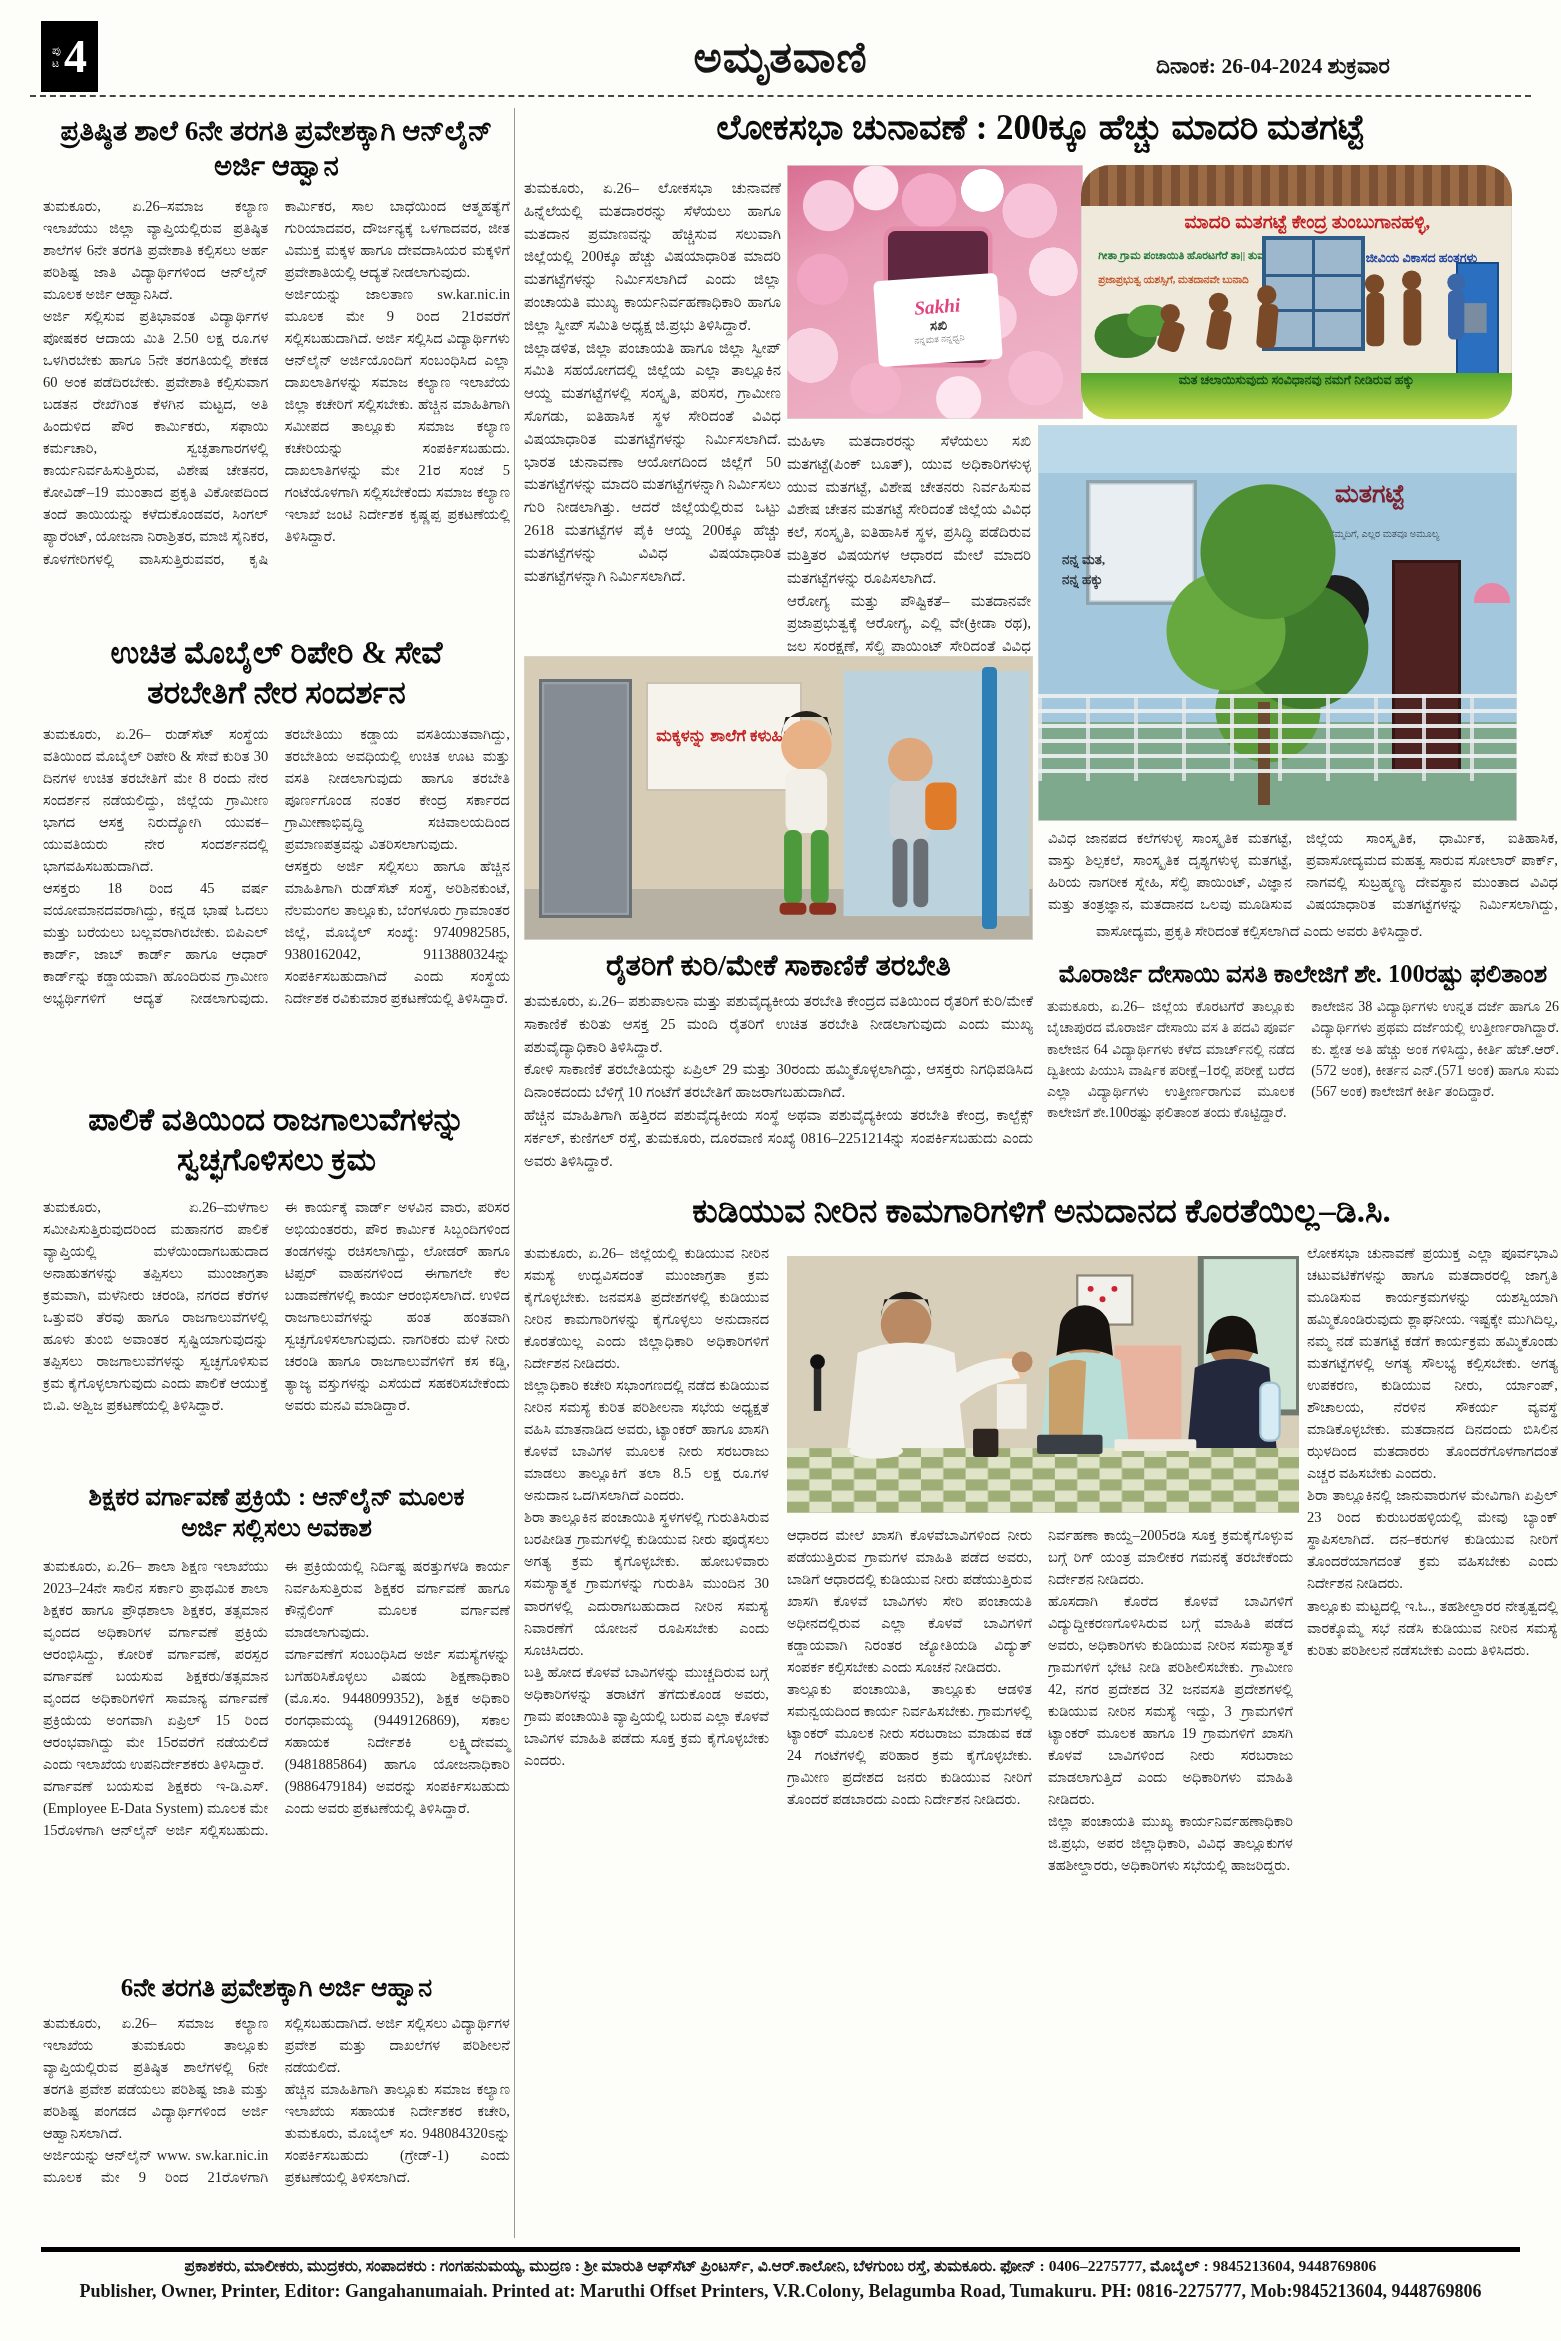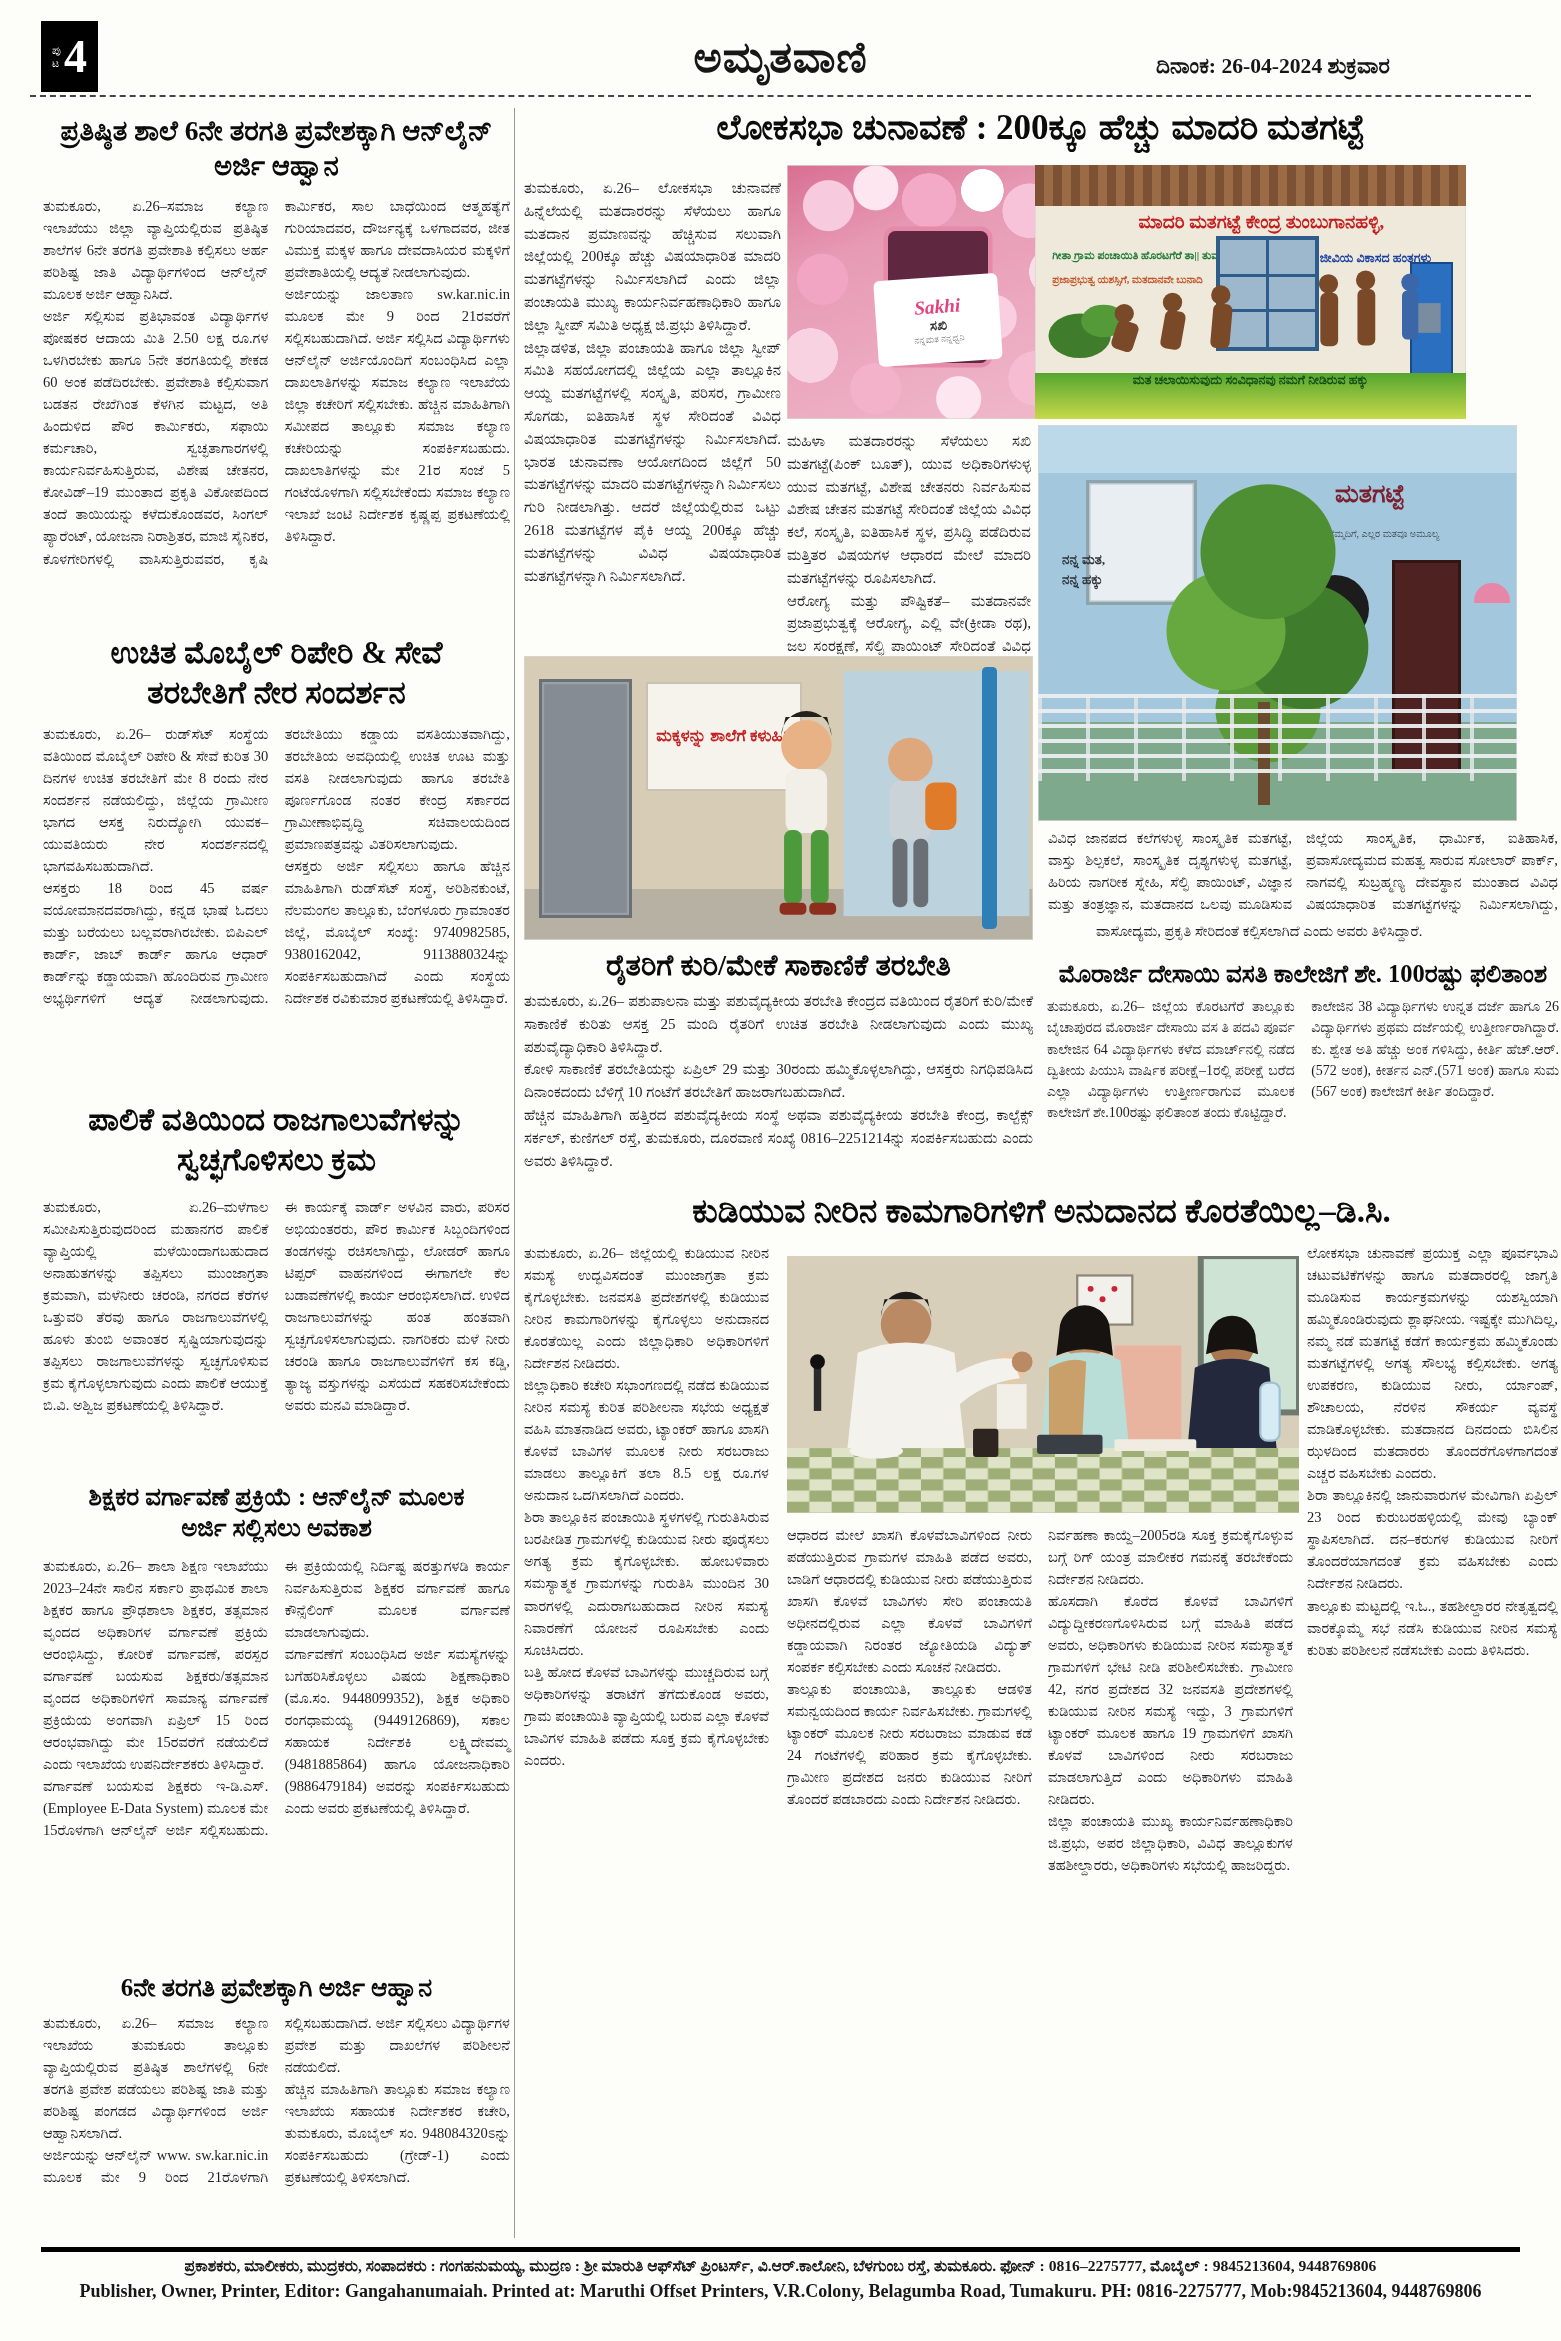--- a/index.html
+++ b/index.html
@@ -88,21 +88,21 @@
                linear-gradient(160deg,#d96f93 0%,#e79ab4 30%,#f0b9cc 100%);">
     <div class="abs" style="left:34%;top:26%;width:34%;height:52%;background:#5f2740;border-radius:7.4px;box-shadow:0 0 0 4.5px #e58aa9;"></div>
     <div class="abs" style="left:30%;top:44%;width:42%;height:34%;background:#fff;border-radius:6px;transform:rotate(-4deg);
                 display:flex;flex-direction:column;align-items:center;justify-content:center;">
       <span class="ptxt" style="position:static;color:#e0447e;font-size:19.3px;font-style:italic;">Sakhi</span>
       <span style="color:#333;font-size:13.4px;font-weight:bold;">ಸಖಿ</span>
       <span style="color:#777;font-size:9px;">ನನ್ನಮತ ನನ್ನಧ್ವನಿ</span>
     </div>
   </div>
 
-  <div class="abs photo" style="left:1035px;top:165px;width:431px;height:254px;background:linear-gradient(180deg,#efe9dc 0 74%,#efe9dc 74%);">
+  <div class="abs photo" style="left:1081px;top:165px;width:431px;height:254px;background:linear-gradient(180deg,#efe9dc 0 74%,#efe9dc 74%);border-radius:29px;">
     <div class="abs" style="left:0;top:0;width:100%;height:16%;background:repeating-linear-gradient(90deg,#7d5234 0 9px,#9a6b45 9px 18px);"></div>
     <div class="ptxt" style="left:24%;top:18%;width:74%;color:#c41e1e;font-size:18.6px;">ಮಾದರಿ ಮತಗಟ್ಟೆ ಕೇಂದ್ರ ತುಂಬುಗಾನಹಳ್ಳಿ,</div>
     <div class="ptxt" style="left:4%;top:33%;width:60%;color:#1d7a33;font-size:11px;">ಗೀತಾ ಗ್ರಾಮ ಪಂಚಾಯಿತಿ  ಹೊರಟಗೆರೆ ತಾ|| ತುಮಕೂರು ಜಿ||</div>
     <div class="ptxt" style="left:4%;top:43%;width:52%;color:#c4572a;font-size:10.4px;">ಪ್ರಜಾಪ್ರಭುತ್ವ ಯಶಸ್ಸಿಗೆ, ಮತದಾನವೇ ಬುನಾದಿ</div>
     <div class="ptxt" style="left:58%;top:34%;width:40%;color:#1b3f9e;font-size:12.6px;">ಮಾನವ ಜೀವಿಯ ವಿಕಾಸದ ಹಂತಗಳು</div>
     <div class="abs" style="left:42%;top:28%;width:22%;height:42%;background:
                 linear-gradient(#2f5d8a,#2f5d8a) 50% 0/3px 100% no-repeat,
                 linear-gradient(#2f5d8a,#2f5d8a) 0 33%/100% 3px no-repeat,
                 linear-gradient(#2f5d8a,#2f5d8a) 0 66%/100% 3px no-repeat,
                 #9db8cc;border:4.5px solid #2f5d8a;"></div>
@@ -246,17 +246,17 @@
   <div class="abs body" style="left:787px;top:1524px;width:245px;height:712px;overflow:hidden;">ಆಧಾರದ ಮೇಲೆ ಖಾಸಗಿ ಕೊಳವೆಬಾವಿಗಳಿಂದ ನೀರು ಪಡೆಯುತ್ತಿರುವ ಗ್ರಾಮಗಳ ಮಾಹಿತಿ ಪಡೆದ ಅವರು, ಬಾಡಿಗೆ ಆಧಾರದಲ್ಲಿ ಕುಡಿಯುವ ನೀರು ಪಡೆಯುತ್ತಿರುವ ಖಾಸಗಿ ಕೊಳವೆ ಬಾವಿಗಳು ಸೇರಿ ಪಂಚಾಯತಿ ಅಧೀನದಲ್ಲಿರುವ ಎಲ್ಲಾ ಕೊಳವೆ ಬಾವಿಗಳಿಗೆ ಕಡ್ಡಾಯವಾಗಿ ನಿರಂತರ ಜ್ಯೋತಿಯಡಿ ವಿದ್ಯುತ್ ಸಂಪರ್ಕ ಕಲ್ಪಿಸಬೇಕು ಎಂದು ಸೂಚನೆ ನೀಡಿದರು.
 ತಾಲ್ಲೂಕು ಪಂಚಾಯಿತಿ, ತಾಲ್ಲೂಕು ಆಡಳಿತ ಸಮನ್ವಯದಿಂದ ಕಾರ್ಯ ನಿರ್ವಹಿಸಬೇಕು. ಗ್ರಾಮಗಳಲ್ಲಿ ಟ್ಯಾಂಕರ್ ಮೂಲಕ ನೀರು ಸರಬರಾಜು ಮಾಡುವ ಕಡೆ 24 ಗಂಟೆಗಳಲ್ಲಿ ಪರಿಹಾರ ಕ್ರಮ ಕೈಗೊಳ್ಳಬೇಕು. ಗ್ರಾಮೀಣ ಪ್ರದೇಶದ ಜನರು ಕುಡಿಯುವ ನೀರಿಗೆ ತೊಂದರೆ ಪಡಬಾರದು ಎಂದು ನಿರ್ದೇಶನ ನೀಡಿದರು.</div>
   <div class="abs body" style="left:1048px;top:1524px;width:245px;height:712px;overflow:hidden;">ನಿರ್ವಹಣಾ ಕಾಯ್ದೆ–2005ರಡಿ ಸೂಕ್ತ ಕ್ರಮಕೈಗೊಳ್ಳುವ ಬಗ್ಗೆ ರಿಗ್ ಯಂತ್ರ ಮಾಲೀಕರ ಗಮನಕ್ಕೆ ತರಬೇಕೆಂದು ನಿರ್ದೇಶನ ನೀಡಿದರು.
 ಹೊಸದಾಗಿ ಕೊರೆದ ಕೊಳವೆ ಬಾವಿಗಳಿಗೆ ವಿದ್ಯುದ್ದೀಕರಣಗೊಳಿಸಿರುವ ಬಗ್ಗೆ ಮಾಹಿತಿ ಪಡೆದ ಅವರು, ಅಧಿಕಾರಿಗಳು ಕುಡಿಯುವ ನೀರಿನ ಸಮಸ್ಯಾತ್ಮಕ ಗ್ರಾಮಗಳಿಗೆ ಭೇಟಿ ನೀಡಿ ಪರಿಶೀಲಿಸಬೇಕು. ಗ್ರಾಮೀಣ 42, ನಗರ ಪ್ರದೇಶದ 32 ಜನವಸತಿ ಪ್ರದೇಶಗಳಲ್ಲಿ ಕುಡಿಯುವ ನೀರಿನ ಸಮಸ್ಯೆ ಇದ್ದು, 3 ಗ್ರಾಮಗಳಿಗೆ ಟ್ಯಾಂಕರ್ ಮೂಲಕ ಹಾಗೂ 19 ಗ್ರಾಮಗಳಿಗೆ ಖಾಸಗಿ ಕೊಳವೆ ಬಾವಿಗಳಿಂದ ನೀರು ಸರಬರಾಜು ಮಾಡಲಾಗುತ್ತಿದೆ ಎಂದು ಅಧಿಕಾರಿಗಳು ಮಾಹಿತಿ ನೀಡಿದರು.
 ಜಿಲ್ಲಾ ಪಂಚಾಯತಿ ಮುಖ್ಯ ಕಾರ್ಯನಿರ್ವಹಣಾಧಿಕಾರಿ ಜಿ.ಪ್ರಭು, ಅಪರ ಜಿಲ್ಲಾಧಿಕಾರಿ, ವಿವಿಧ ತಾಲ್ಲೂಕುಗಳ ತಹಶೀಲ್ದಾರರು, ಅಧಿಕಾರಿಗಳು ಸಭೆಯಲ್ಲಿ ಹಾಜರಿದ್ದರು.</div>
   <div class="abs body" style="left:1307px;top:1242px;width:251px;height:995px;overflow:hidden;">ಲೋಕಸಭಾ ಚುನಾವಣೆ ಪ್ರಯುಕ್ತ ಎಲ್ಲಾ ಪೂರ್ವಭಾವಿ ಚಟುವಟಿಕೆಗಳನ್ನು ಹಾಗೂ ಮತದಾರರಲ್ಲಿ ಜಾಗೃತಿ ಮೂಡಿಸುವ ಕಾರ್ಯಕ್ರಮಗಳನ್ನು ಯಶಸ್ವಿಯಾಗಿ ಹಮ್ಮಿಕೊಂಡಿರುವುದು ಶ್ಲಾಘನೀಯ. ಇಷ್ಟಕ್ಕೇ ಮುಗಿದಿಲ್ಲ, ನಮ್ಮ ನಡೆ ಮತಗಟ್ಟೆ ಕಡೆಗೆ ಕಾರ್ಯಕ್ರಮ ಹಮ್ಮಿಕೊಂಡು ಮತಗಟ್ಟೆಗಳಲ್ಲಿ ಅಗತ್ಯ ಸೌಲಭ್ಯ ಕಲ್ಪಿಸಬೇಕು. ಅಗತ್ಯ ಉಪಕರಣ, ಕುಡಿಯುವ ನೀರು, ರ್ಯಾಂಪ್, ಶೌಚಾಲಯ, ನೆರಳಿನ ಸೌಕರ್ಯ ವ್ಯವಸ್ಥೆ ಮಾಡಿಕೊಳ್ಳಬೇಕು. ಮತದಾನದ ದಿನದಂದು ಬಿಸಿಲಿನ ಝಳದಿಂದ ಮತದಾರರು ತೊಂದರೆಗೊಳಗಾಗದಂತೆ ಎಚ್ಚರ ವಹಿಸಬೇಕು ಎಂದರು.
 ಶಿರಾ ತಾಲ್ಲೂಕಿನಲ್ಲಿ ಜಾನುವಾರುಗಳ ಮೇವಿಗಾಗಿ ಏಪ್ರಿಲ್ 23 ರಿಂದ ಕುರುಬರಹಳ್ಳಿಯಲ್ಲಿ ಮೇವು ಬ್ಯಾಂಕ್ ಸ್ಥಾಪಿಸಲಾಗಿದೆ. ದನ–ಕರುಗಳ ಕುಡಿಯುವ ನೀರಿಗೆ ತೊಂದರೆಯಾಗದಂತೆ ಕ್ರಮ ವಹಿಸಬೇಕು ಎಂದು ನಿರ್ದೇಶನ ನೀಡಿದರು.
 ತಾಲ್ಲೂಕು ಮಟ್ಟದಲ್ಲಿ ಇ.ಓ., ತಹಶೀಲ್ದಾರರ ನೇತೃತ್ವದಲ್ಲಿ ವಾರಕ್ಕೊಮ್ಮೆ ಸಭೆ ನಡೆಸಿ ಕುಡಿಯುವ ನೀರಿನ ಸಮಸ್ಯೆ ಕುರಿತು ಪರಿಶೀಲನೆ ನಡೆಸಬೇಕು ಎಂದು ತಿಳಿಸಿದರು.</div>
 
   <div class="abs" style="left:41px;right:41px;top:2247px;height:4.5px;background:#000;"></div>
-  <div class="abs footer-line" style="left:22px;right:22px;top:2257px;font-size:15.6px;">ಪ್ರಕಾಶಕರು, ಮಾಲೀಕರು, ಮುದ್ರಕರು, ಸಂಪಾದಕರು : ಗಂಗಹನುಮಯ್ಯ, ಮುದ್ರಣ : ಶ್ರೀ ಮಾರುತಿ ಆಫ್‌ಸೆಟ್ ಪ್ರಿಂಟರ್ಸ್, ವಿ.ಆರ್.ಕಾಲೋನಿ, ಬೆಳಗುಂಬ ರಸ್ತೆ, ತುಮಕೂರು. ಫೋನ್ : 0816–2275777,  ಮೊಬೈಲ್ : 9845213604, 9448769806</div>
+  <div class="abs footer-line" style="left:22px;right:22px;top:2257px;font-size:15.6px;">ಪ್ರಕಾಶಕರು, ಮಾಲೀಕರು, ಮುದ್ರಕರು, ಸಂಪಾದಕರು : ಗಂಗಹನುಮಯ್ಯ, ಮುದ್ರಣ : ಶ್ರೀ ಮಾರುತಿ ಆಫ್‌ಸೆಟ್ ಪ್ರಿಂಟರ್ಸ್, ವಿ.ಆರ್.ಕಾಲೋನಿ, ಬೆಳಗುಂಬ ರಸ್ತೆ, ತುಮಕೂರು. ಫೋನ್ : 0406–2275777,  ಮೊಬೈಲ್ : 9845213604, 9448769806</div>
   <div class="abs footer-line" style="left:22px;right:22px;top:2281px;font-size:18px;">Publisher, Owner, Printer, Editor: Gangahanumaiah. Printed at: Maruthi Offset Printers, V.R.Colony, Belagumba Road, Tumakuru. PH: 0816-2275777, Mob:9845213604, 9448769806</div>
 
 </div>
 
 
 </body></html>

